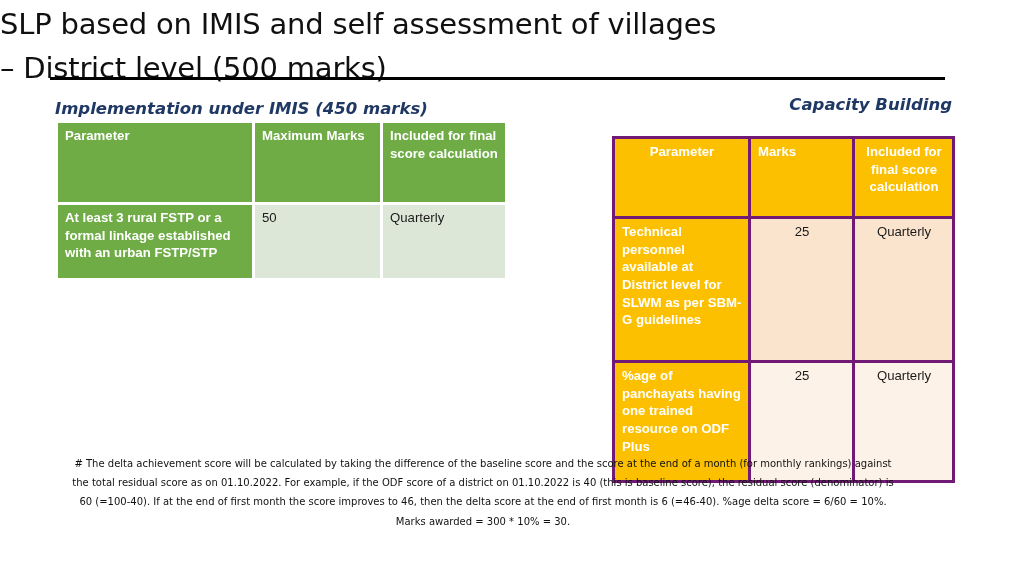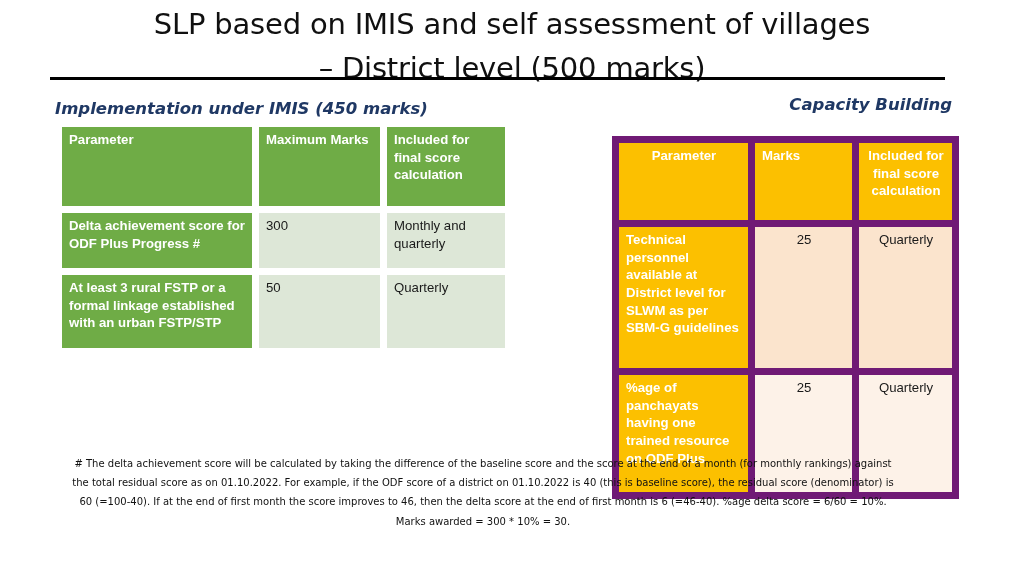--- a/index.html
+++ b/index.html
@@ -14,21 +14,20 @@
     overflow: hidden;
     position: relative;
   }
 
   
   .slide-title {
     position: absolute;
     left: 0;
     top: 2px;
     width: 1024px;
-    text-align: center;
     font-family: "DejaVu Sans", sans-serif;
     font-size: 29px;
     line-height: 1.52;
     color: #101010;
     font-weight: 400;
     letter-spacing: -0.2px;
     white-space: pre-line;
   }
   .title-rule {
     position: absolute;
@@ -55,21 +54,21 @@
   
   .tbl {
     position: absolute;
     border-collapse: collapse;
     table-layout: fixed;
     font-size: 13.2px;
   }
   .tbl td {
     vertical-align: top;
     padding: 4px 6px 15px 7px;
-    border: 7px solid #701a75;
+    border: 3px solid #701a75;
     line-height: 1.34;
   }
   .tbl .hdr {
     color: #ffffff;
     font-weight: bold;
   }
   .tbl .pcell {
     color: #ffffff;
     font-weight: bold;
   }
@@ -122,25 +121,20 @@
     <col style="width:128px">
     <col style="width:125px">
   </colgroup>
   <tbody>
     <tr>
       <td class="hdr" style="height:60px">Parameter</td>
       <td class="hdr">Maximum Marks</td>
       <td class="hdr">Included for final score calculation</td>
     </tr>
 
-    <tr>
-      <td class="pcell" style="height:36px">Delta achievement score for ODF Plus Progress #</td>
-      <td class="vcell shade-a">300</td>
-      <td class="vcell shade-a">Monthly and quarterly</td>
-    </tr>
 
 
     <tr>
       <td class="pcell" style="height:54px">At least 3 rural FSTP or a formal linkage established with an urban FSTP/STP</td>
       <td class="vcell shade-a">50</td>
       <td class="vcell shade-a">Quarterly</td>
     </tr>
 
   </tbody>
 </table>

